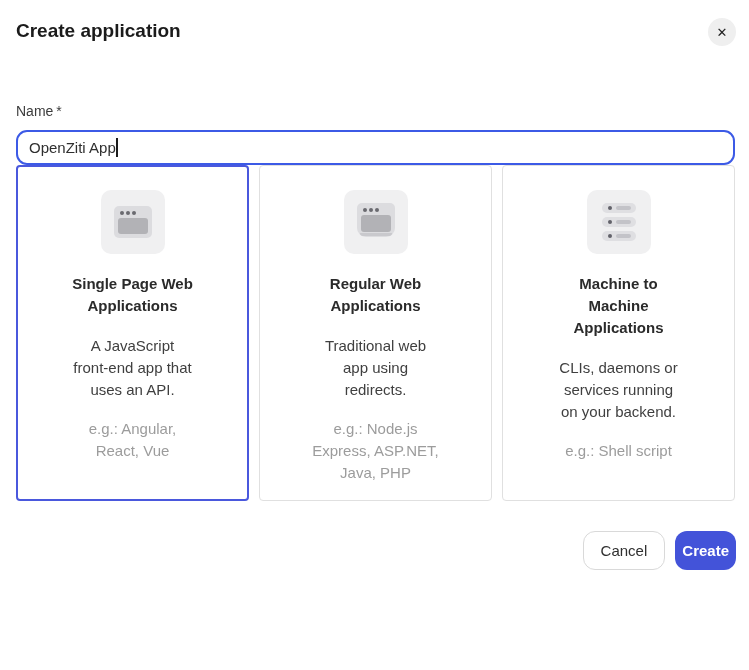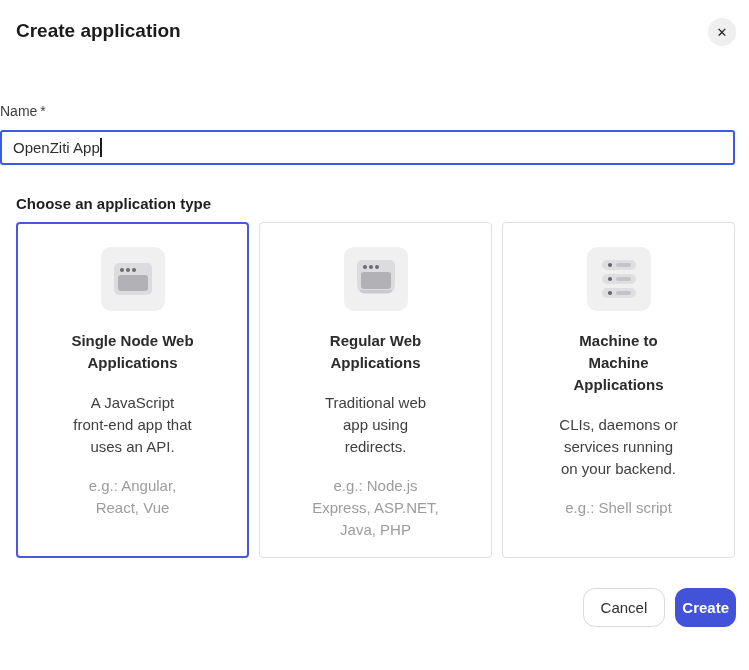--- a/index.html
+++ b/index.html
@@ -20,31 +20,31 @@
   }
   .dlg-title { margin: 0; font-size: 19px; font-weight: 700; color: #1b1b1b; line-height: 26px; }
   .close-btn {
     width: 28px; height: 28px; border-radius: 50%;
     background: #efefef; border: none; cursor: pointer;
     display: flex; align-items: center; justify-content: center;
     font-size: 13px; color: #222; padding: 0; font-family: inherit;
   }
 
   
-  .form-area { margin: 0 14px 0 0; }
+  .form-area { margin: 0 14px 0 16px; }
   .field-label {
     display: block; margin: 57px 0 11px;
     font-size: 14px; font-weight: 500; color: #3c3c3c;
   }
   .field-label .req { margin-left: 3px; }
   .input-wrap { position: relative; }
   .name-input {
     width: 100%; height: 35px;
     border: 2px solid var(--input-focus-border, #3c5ae6);
-    border-radius: 3px; outline: none;
+    border-radius: 11px; outline: none;
     padding: 0 11px; font-size: 15px; color: #2f2f2f;
     font-family: inherit; background: #fff;
   }
   .caret { position: absolute; left: 100px; top: 8px; width: 1.5px; height: 19px; background: #1c1c1c; }
   .helper-text { margin: 18px 0 0; font-size: 15px; color: #717171; line-height: 17px; }
 
   
   .type-heading { margin: 31px 14px 11px 16px; font-size: 15px; font-weight: 700; color: #1f1f1f; line-height: 15px; }
 
   
@@ -107,34 +107,33 @@
   <div class="form-area">
     <label class="field-label">
       <span>Name</span><span class="req">*</span>
     </label>
     <div class="input-wrap">
       <input class="name-input" type="text" value="OpenZiti App" style="">
       <div class="caret"></div>
     </div>
   </div>
 
-  <h2 class="type-heading">Choose an application type</h2>
 
   <div class="cards">
 
 
     <div class="card selected">
       <div class="icon-box">
         <div class="bw-win"></div>
         <div class="bw-dot bw-d1"></div>
         <div class="bw-dot bw-d2"></div>
         <div class="bw-dot bw-d3"></div>
         <div class="bw-content"></div>
       </div>
-      <h3 class="card-title">Single Node Web
+      <h3 class="card-title">Single Page Web
 Applications</h3>
       <p class="card-desc">A JavaScript
 front-end app that
 uses an API.</p>
       <p class="card-example">e.g.: Angular,
 React, Vue</p>
     </div>
 
     <div class="card">
       <div class="icon-box">

